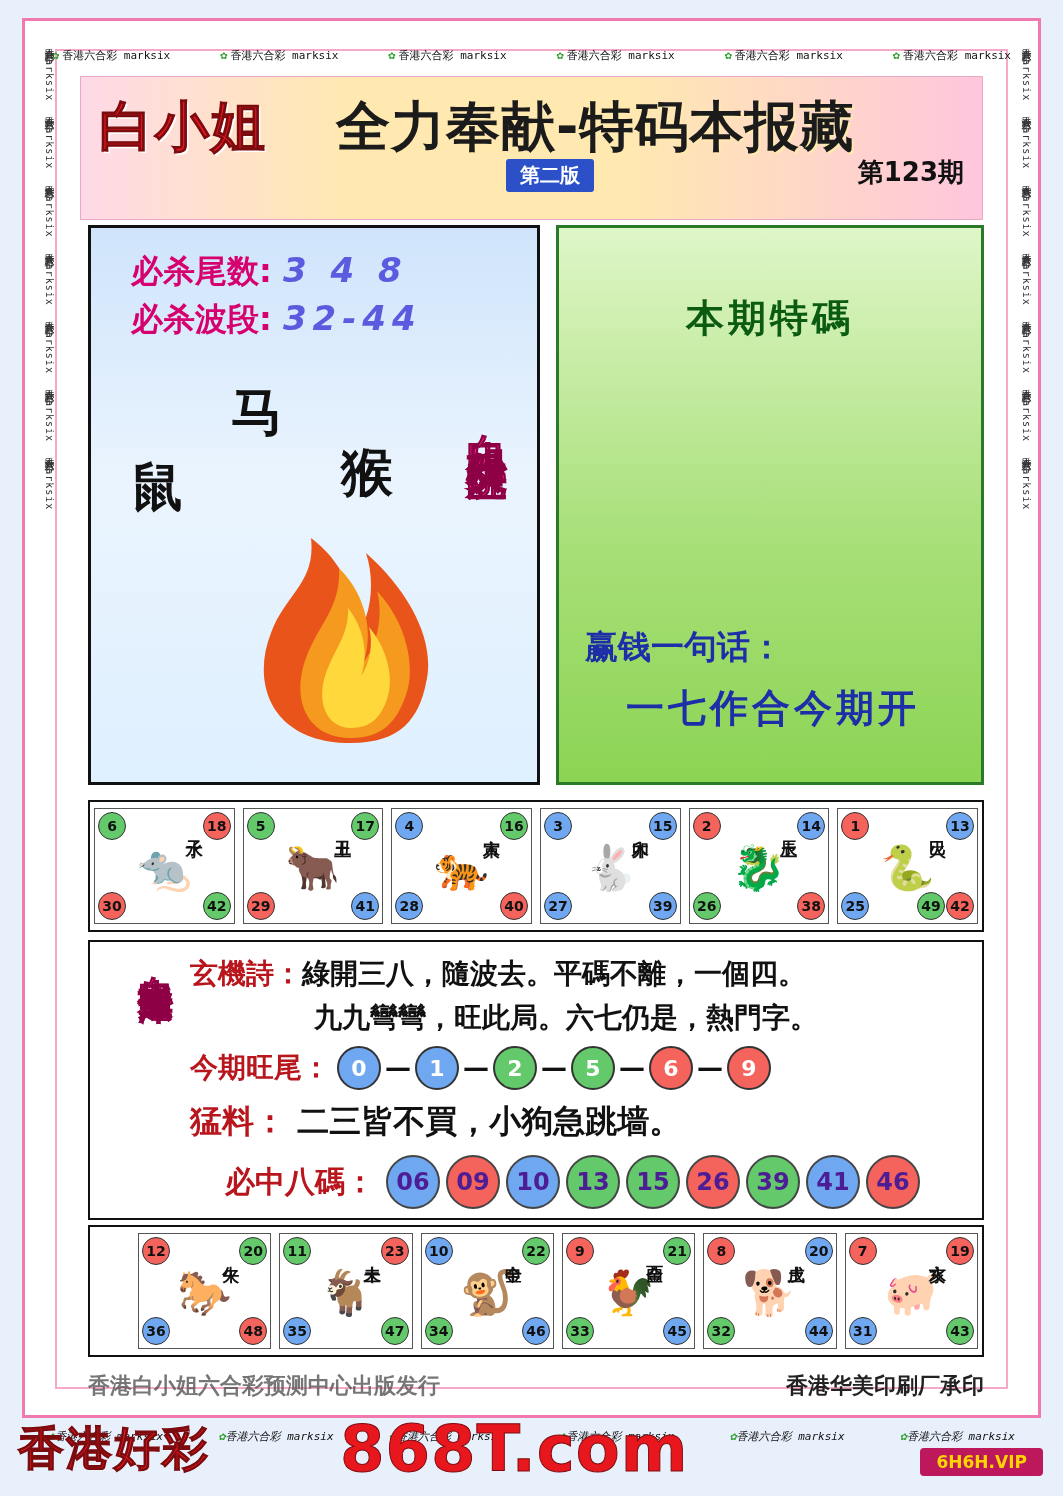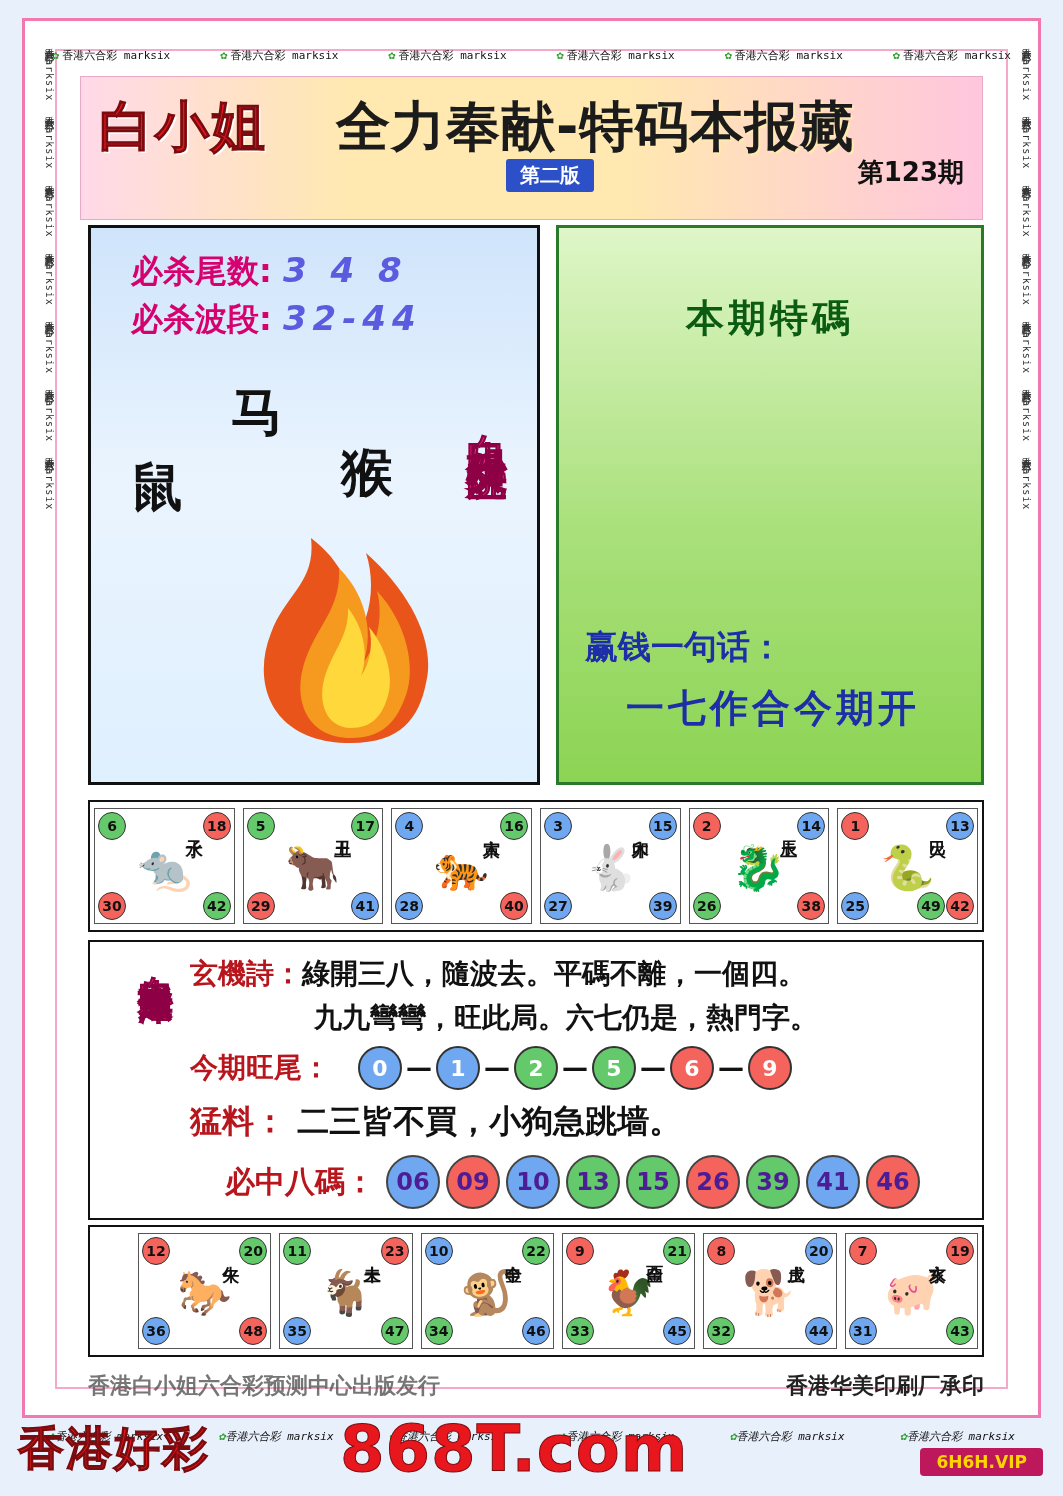--- a/index.html
+++ b/index.html
@@ -168,21 +168,21 @@
   }
   .poem{
     position:absolute;left:100px;top:10px;width:780px;
     font-size:28px;line-height:44px;color:#111;font-weight:bold;
   }
   .poem .k{color:#b8151c;}
   .tails{
     position:absolute;left:100px;top:102px;width:790px;height:48px;
     display:flex;align-items:center;gap:0px;
   }
-  .tails .lbl{font-size:28px;font-weight:bold;color:#b8151c;margin-right:26px;white-space:nowrap;}
+  .tails .lbl{font-size:28px;font-weight:bold;color:#b8151c;margin-right:5px;white-space:nowrap;}
   .tball{
     width:40px;height:40px;border-radius:50%;border:2px solid #333;
     display:flex;align-items:center;justify-content:center;
     font-size:22px;font-weight:bold;color:#fff;margin:0 2px;
   }
   .dash{font-size:26px;color:#111;font-weight:bold;margin:0 2px;}
   .hot{
     position:absolute;left:100px;top:158px;width:790px;
     font-size:32px;font-weight:bold;color:#111;
   }

